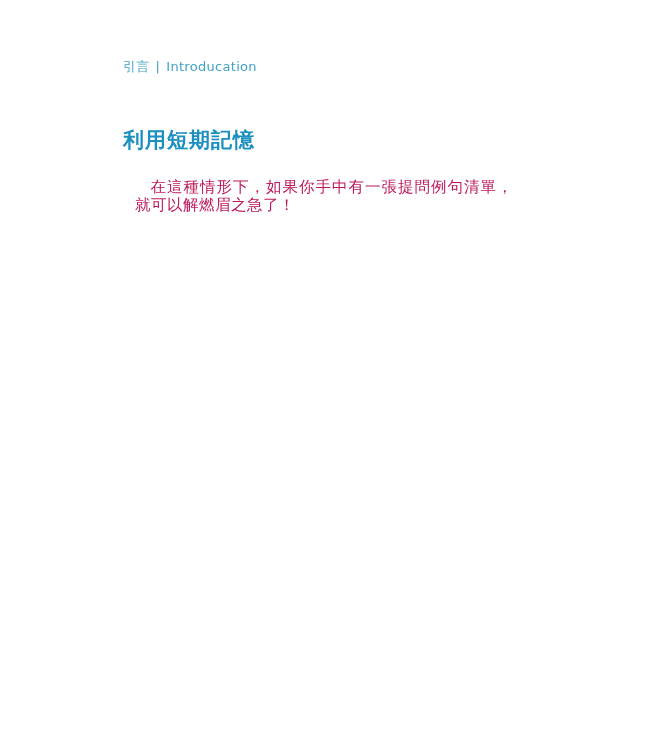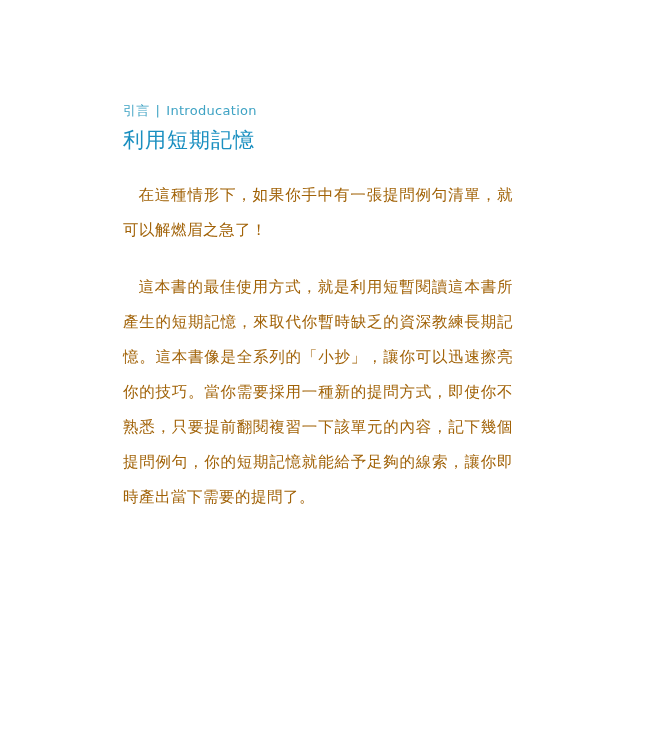--- a/index.html
+++ b/index.html
@@ -1,31 +1,30 @@
 <!DOCTYPE html>
 <html><head>
 <meta charset="utf-8">
 <style>
   html, body { margin: 0; padding: 0; background: #ffffff; }
   body { width: 650px; height: 750px; position: relative; overflow: hidden;
          font-family: "DejaVu Sans", "Liberation Sans", sans-serif; }
   .running-header { position: absolute; left: 123px; top: 58px; font-size: 13px;
-         color: #3fa3c4; letter-spacing: 0.3px; margin-top: 44px; }
+         color: #3fa3c4; letter-spacing: 0.3px; }
   .running-header .sep { margin: 0 6px; }
-  .title { position: absolute; left: 123px; top: 126px; font-size: 21px; font-weight: normal;
+  .title { position: absolute; left: 123px; top: 126px; font-size: 21px; font-weight: bold;
          color: #1a8fc0; font-family: "DejaVu Serif", "Liberation Serif", serif; letter-spacing: 1px; margin: 0; }
   .body { position: absolute; left: 123px; top: 178px; width: 390px; }
-  .para { font-size: 15.5px; line-height: 35px; color: #a16207; margin: 0 0 22px 0;
+  .para { font-size: 15.5px; line-height: 18px; color: #be185d; margin: 0 0 22px 12px;
           text-indent: 1em; text-align: justify; letter-spacing: 0.5px; }
 </style>
 </head>
 <body>
 
 <div class="running-header">
   <span>引言</span><span class="sep">|</span><span>Introducation</span>
 </div>
 
 <h1 class="title">利用短期記憶</h1>
 
 <div class="body">
   <p class="para">在這種情形下，如果你手中有一張提問例句清單，就可以解燃眉之急了！</p>
-  <p class="para">這本書的最佳使用方式，就是利用短暫閱讀這本書所產生的短期記憶，來取代你暫時缺乏的資深教練長期記憶。這本書像是全系列的「小抄」，讓你可以迅速擦亮你的技巧。當你需要採用一種新的提問方式，即使你不熟悉，只要提前翻閱複習一下該單元的內容，記下幾個提問例句，你的短期記憶就能給予足夠的線索，讓你即時產出當下需要的提問了。</p>
 </div>
 
 </body></html>

